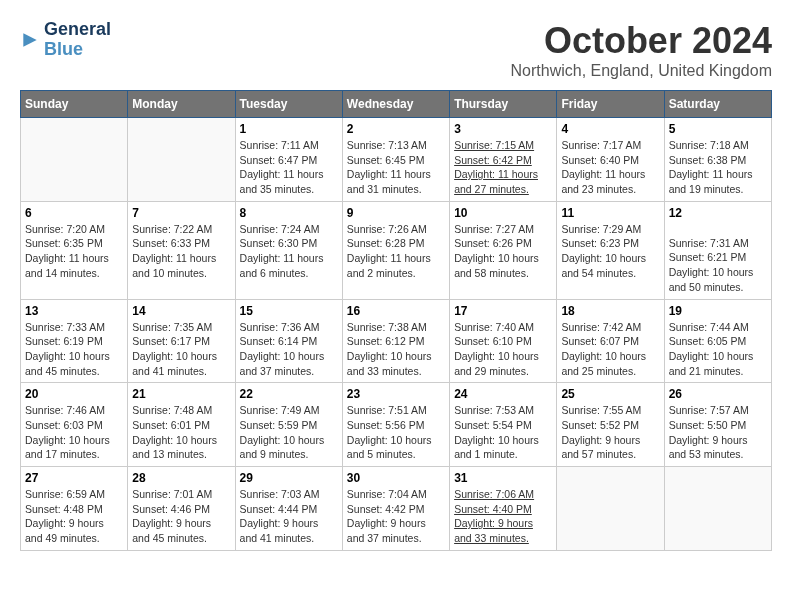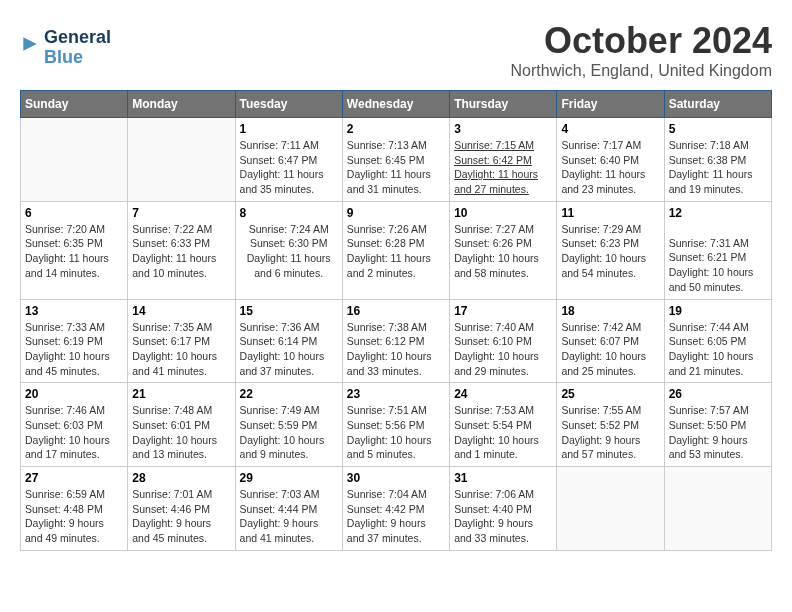--- a/index.html
+++ b/index.html
@@ -19,21 +19,20 @@
     .logo {
       display: flex;
       align-items: center;
       gap: 4px;
     }
     .logo-text {
       font-size: 18px;
       font-weight: bold;
       color: #1a3a5c;
       line-height: 1.1;
-      margin-top: 8px;
     }
     .logo-text span {
       color: #4a8fc0;
     }
     .logo-arrow {
       width: 20px;
       height: 20px;
     }
     .title-block {
       text-align: right;
@@ -166,21 +165,21 @@
         </td>
         <td>
           <div class="day-num">7</div>
           <div class="day-info" style="white-space: pre-line;">Sunrise: 7:22 AM
 Sunset: 6:33 PM
 Daylight: 11 hours
 and 10 minutes.</div>
         </td>
         <td>
           <div class="day-num">8</div>
-          <div class="day-info" style="white-space: pre-line; text-align: center;">Sunrise: 7:24 AM
+          <div class="day-info" style="white-space: pre-line;">Sunrise: 7:24 AM
 Sunset: 6:30 PM
 Daylight: 11 hours
 and 6 minutes.</div>
         </td>
         <td>
           <div class="day-num">9</div>
           <div class="day-info" style="white-space: pre-line;">Sunrise: 7:26 AM
 Sunset: 6:28 PM
 Daylight: 11 hours
 and 2 minutes.</div>
@@ -333,21 +332,21 @@
         </td>
         <td>
           <div class="day-num">30</div>
           <div class="day-info" style="white-space: pre-line;">Sunrise: 7:04 AM
 Sunset: 4:42 PM
 Daylight: 9 hours
 and 37 minutes.</div>
         </td>
         <td>
           <div class="day-num">31</div>
-          <div class="day-info" style="white-space: pre-line;">Sunrise: 7:06 AM
+          <div class="day-info" style="white-space: pre-line; text-decoration: underline;">Sunrise: 7:06 AM
 Sunset: 4:40 PM
 Daylight: 9 hours
 and 33 minutes.</div>
         </td>
         <td class="empty"></td>
         <td class="empty"></td>
       </tr>
     </tbody>
 </table>
 

